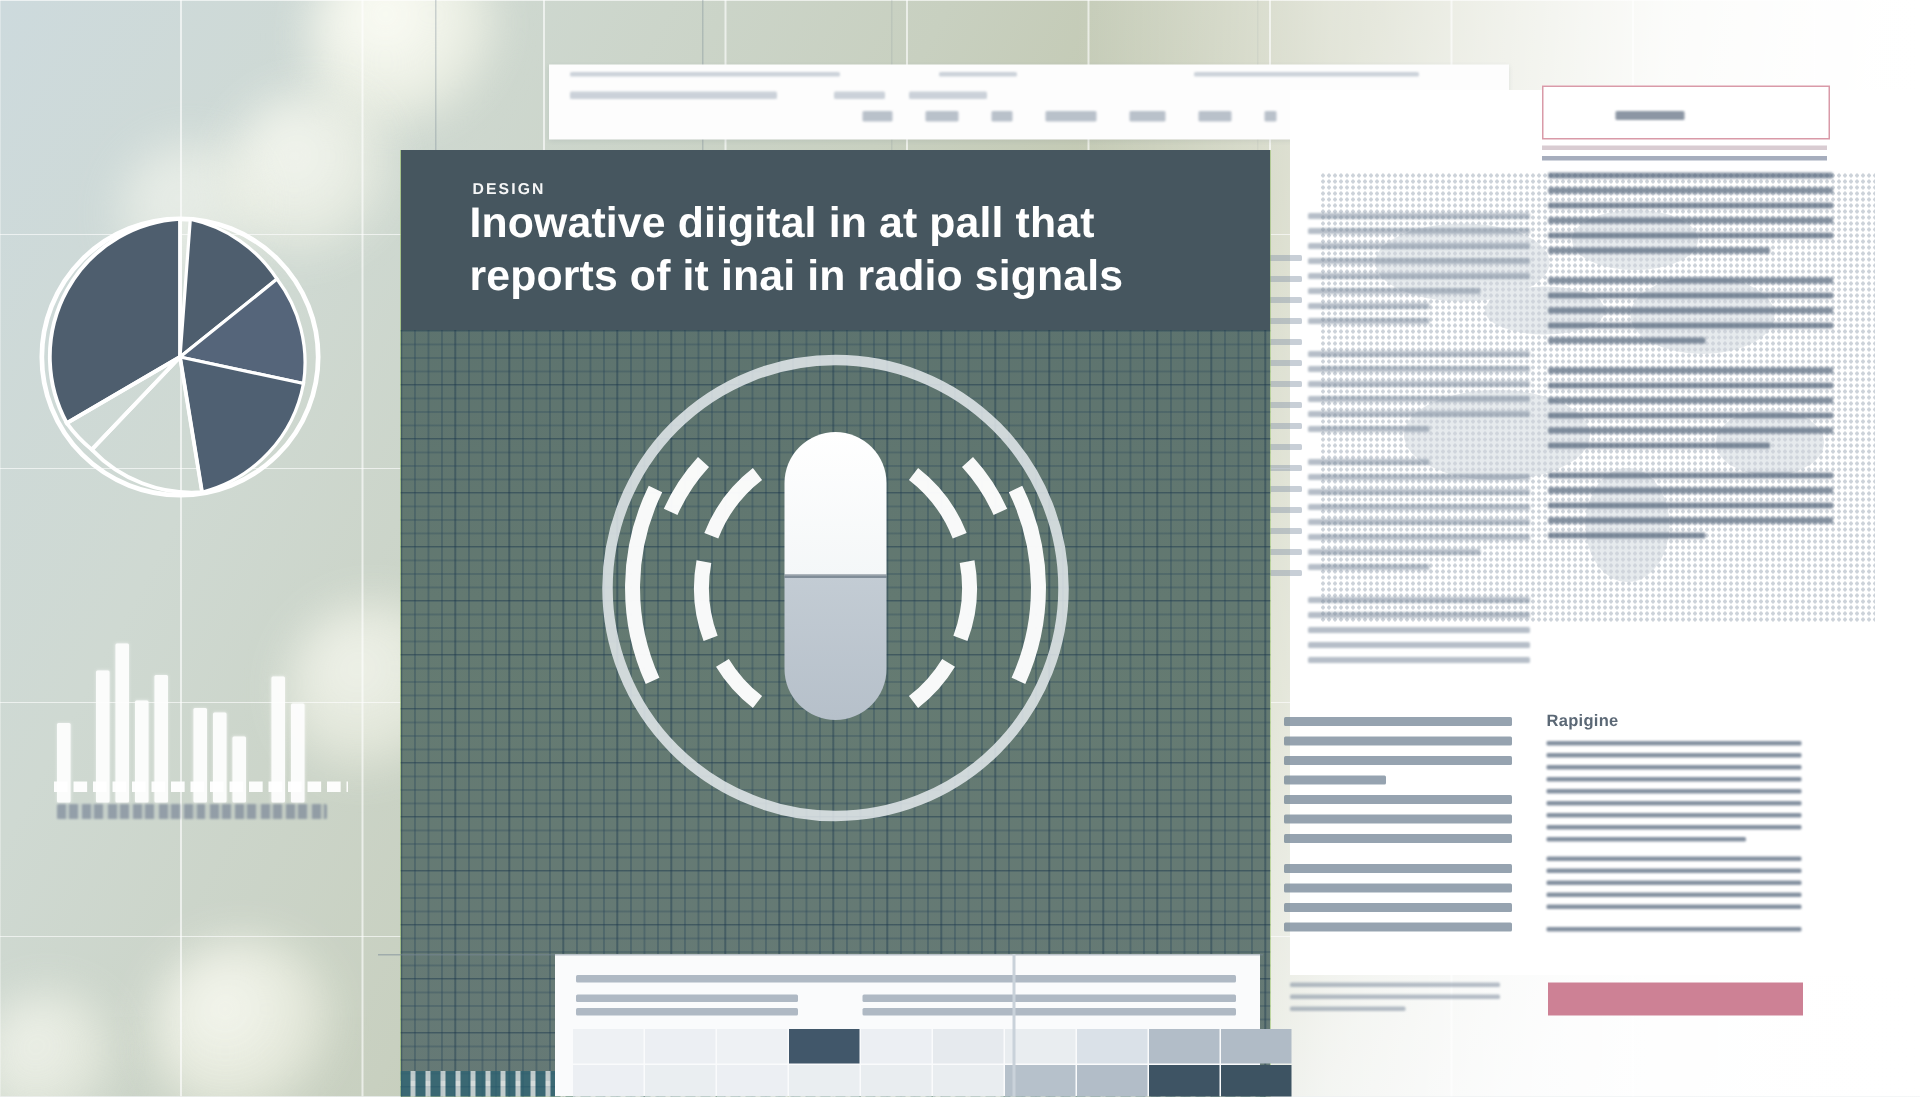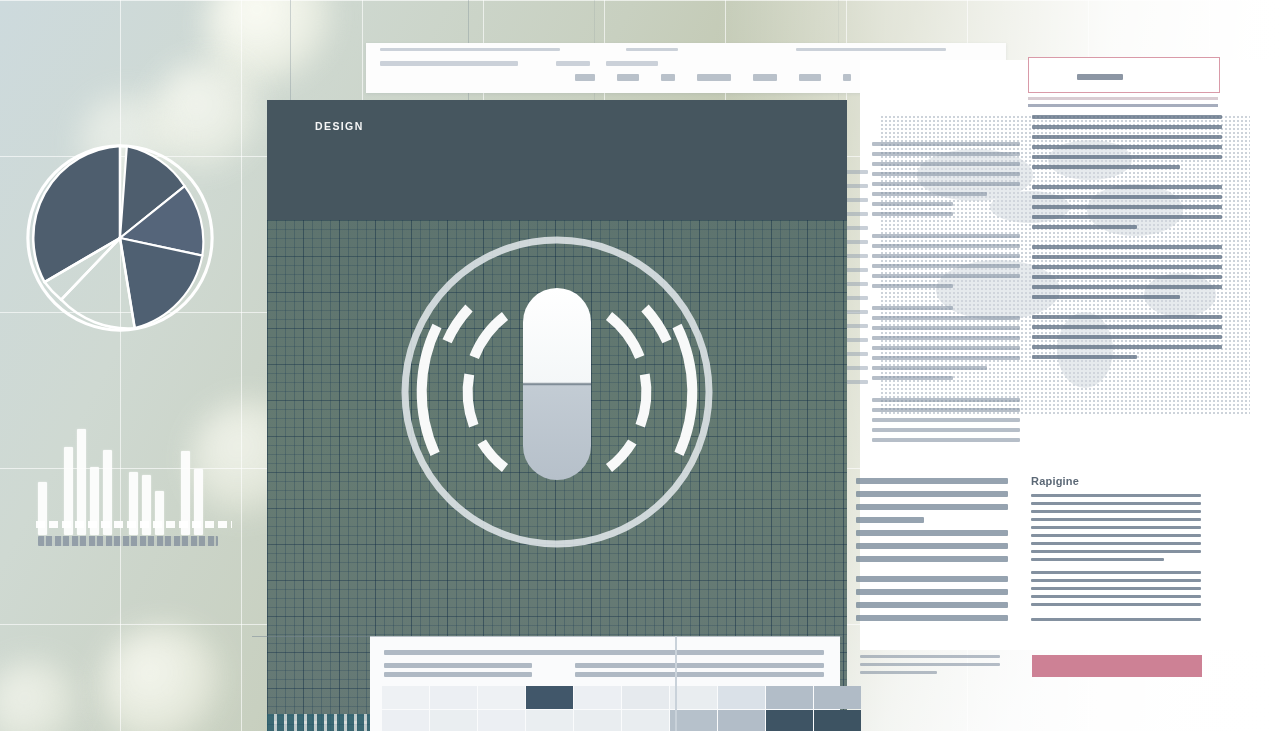--- a/index.html
+++ b/index.html
@@ -354,20 +354,24 @@
         <g fill="none" stroke="#ffffff" stroke-width="10" stroke-linecap="butt" opacity=".96">
           <path d="M232 86 A96 96 0 0 1 232 238" stroke-dasharray="52 18"></path>
           <path d="M268 78 A124 124 0 0 1 268 246" stroke-dasharray="40 150"></path>
           <path d="M300 96 A150 150 0 0 1 300 228" stroke-dasharray="132 300"></path>
         </g>
       </svg>
     </div>
 
     <div class="panel-head">
       <div class="kicker">DESIGN</div>
+      <div class="headline">
+        <div>Inowative diigital in at pall  that</div>
+        <div>reports of it inai in radio signals</div>
+      </div>
     </div>
 
     <div class="checker"></div>
   </div>
 
   <div class="band">
     <div style="position:absolute;left:14px;top:14px;width:440px;">
       <div class="bl" style="width:100%"></div>
     </div>
     <div style="position:absolute;left:14px;top:27px;width:148px;">

